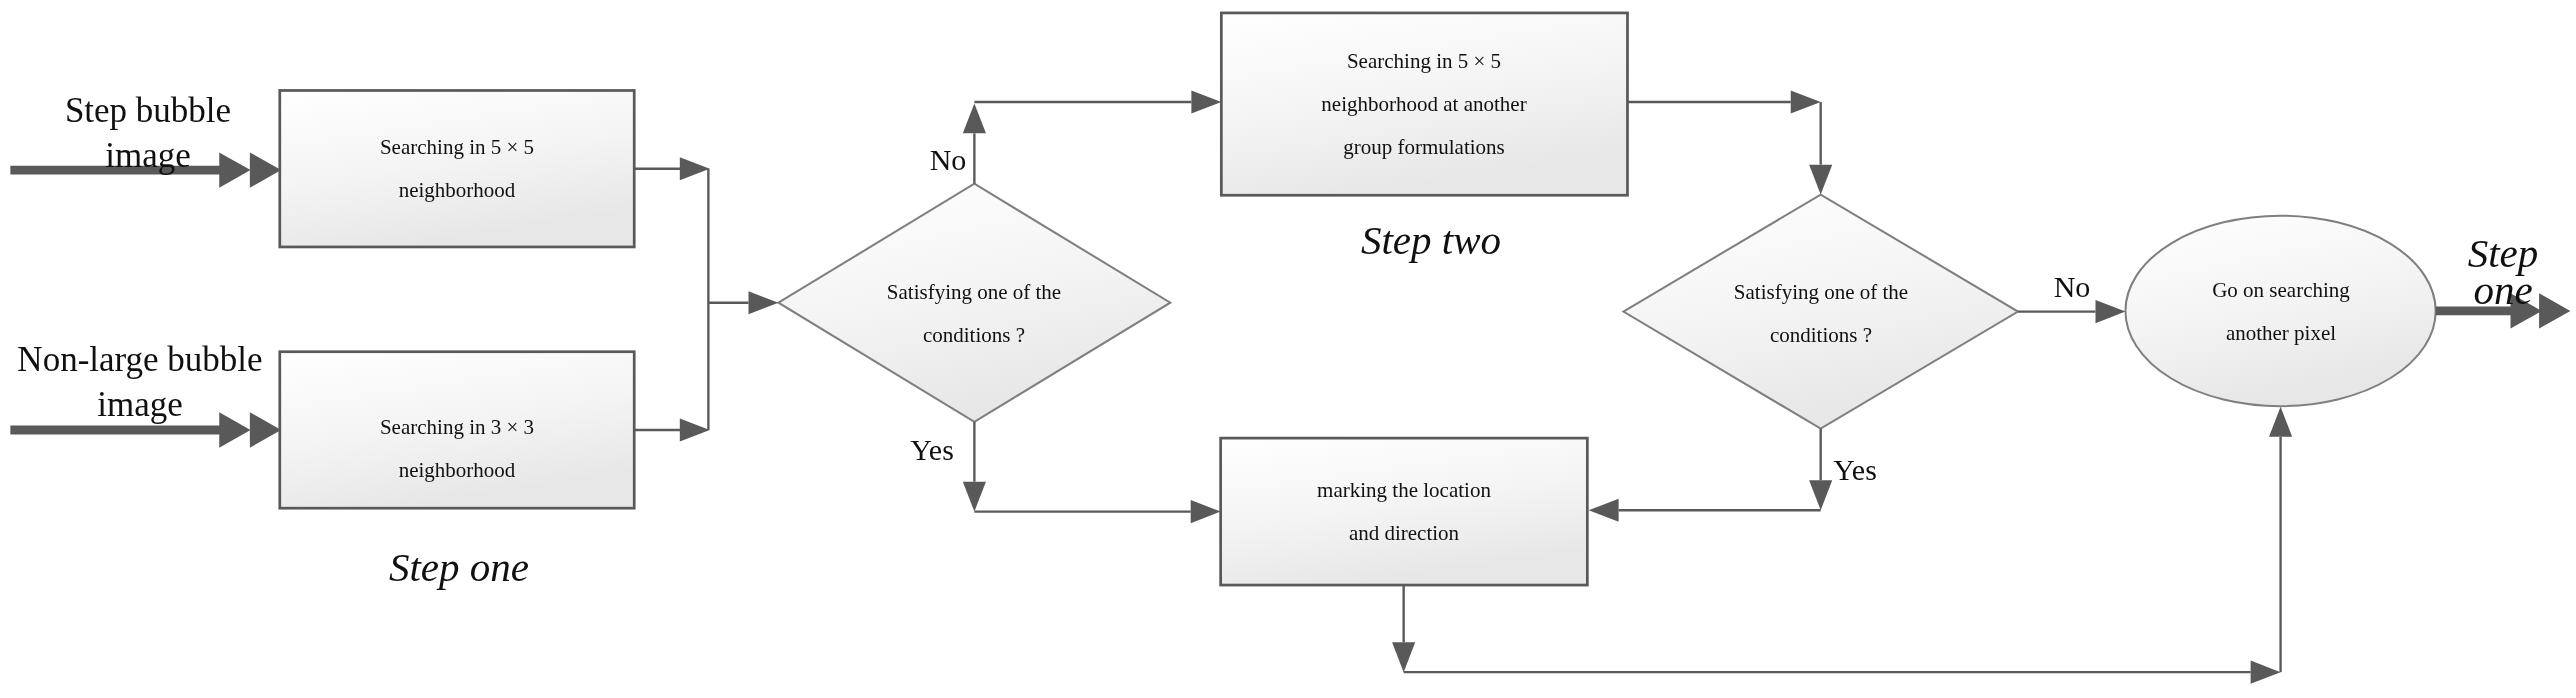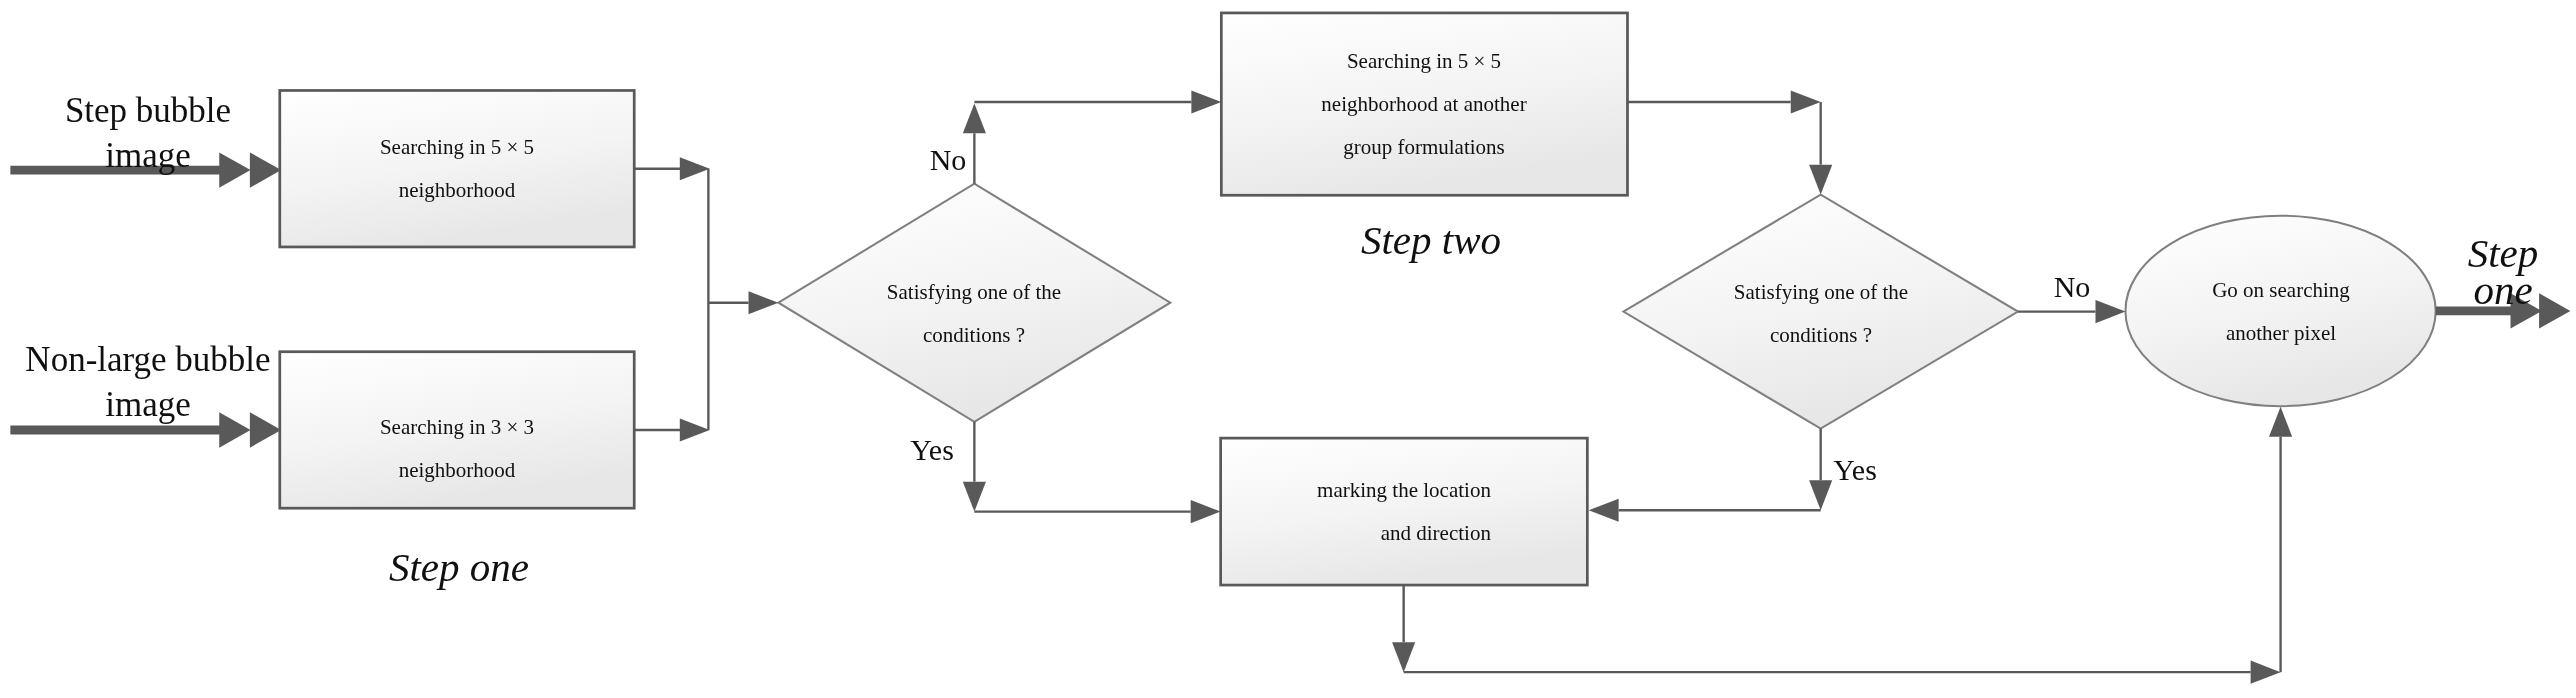--- a/index.html
+++ b/index.html
@@ -95,21 +95,21 @@
 
       <line x1="3580" y1="457" x2="3692" y2="457" stroke="#595959" stroke-width="13"></line>
       <polygon points="3736,457 3690,431 3690,483" fill="#595959"></polygon>
       <polygon points="3778,457 3732,431 3732,483" fill="#595959"></polygon>
     </g>
   </svg>
 
   <div class="lbl io-lbl" style="left:148px;top:133px;">Step bubble
 image</div>
 
-  <div class="lbl io-lbl" style="left:148px;top:382px;">Non-large bubble
+  <div class="lbl io-lbl" style="left:140px;top:382px;">Non-large bubble
 image</div>
 
   <div class="lbl node-lbl" style="left:457px;top:169px;">Searching in 5 × 5
 neighborhood</div>
 
   <div class="lbl node-lbl" style="left:457px;top:405px;margin-top:44px;">Searching in 3 × 3
 neighborhood</div>
 
   <div class="lbl cap" style="left:459px;top:567px;">Step one</div>
 
@@ -126,21 +126,21 @@
 
   <div class="lbl cap" style="left:1431px;top:240px;">Step two</div>
 
   <div class="lbl node-lbl" style="left:1821px;top:314px;">Satisfying one of the
 conditions ?</div>
 
   <div class="lbl edge" style="left:1855px;top:469px;">Yes</div>
 
   <div class="lbl edge" style="left:2072px;top:286px;">No</div>
 
-  <div class="lbl node-lbl" style="left:1404px;top:512px;text-align:right;">marking the location
+  <div class="lbl node-lbl" style="left:1404px;top:512px;">marking the location
 and direction</div>
 
   <div class="lbl node-lbl" style="left:2281px;top:312px;text-align:center;">Go on searching
 another pixel</div>
 
   <div class="lbl cap" style="left:2503px;top:272px;">Step one</div>
 
 </div>
 
 

